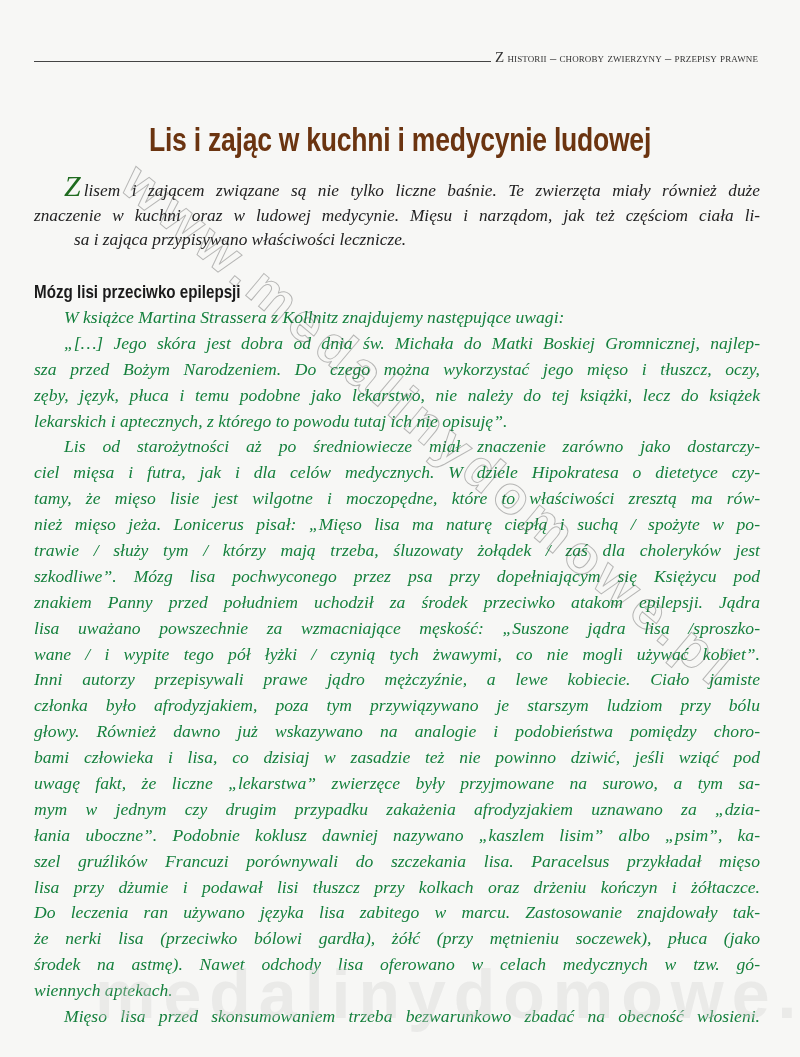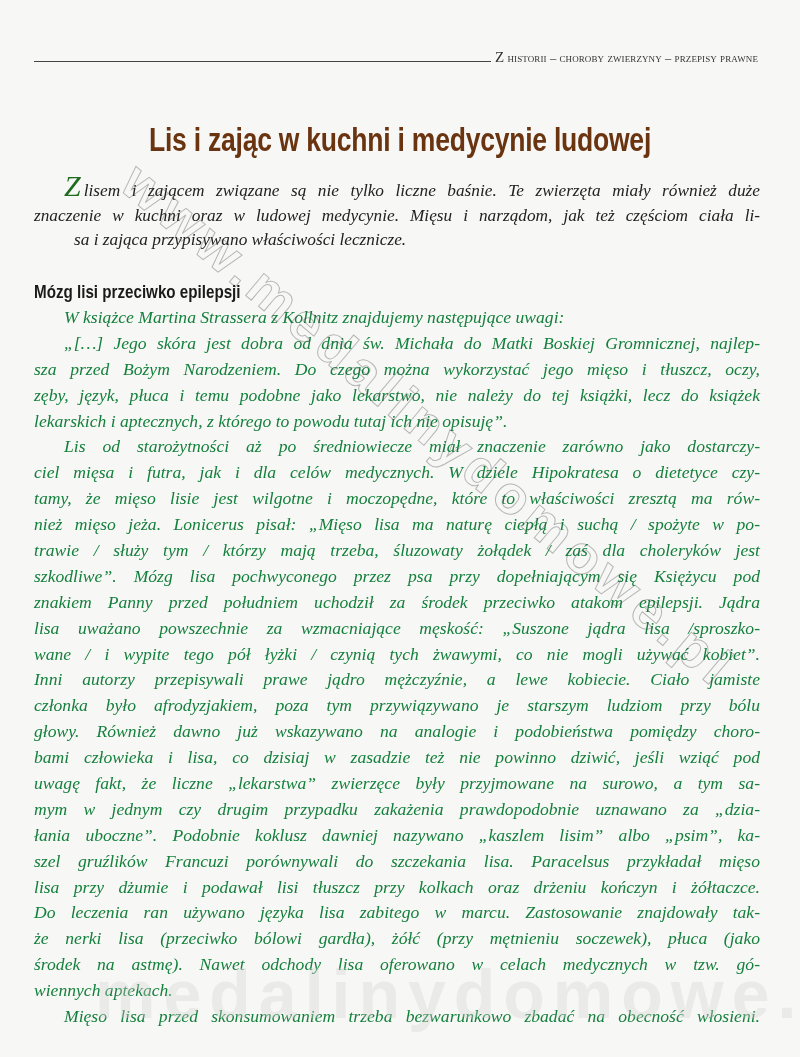--- a/index.html
+++ b/index.html
@@ -125,21 +125,21 @@
       <span class="line">trawie / służy tym / którzy mają trzeba, śluzowaty żołądek / zaś dla choleryków jest</span>
       <span class="line">szkodliwe”. Mózg lisa pochwyconego przez psa przy dopełniającym się Księżycu pod</span>
       <span class="line">znakiem Panny przed południem uchodził za środek przeciwko atakom epilepsji. Jądra</span>
       <span class="line">lisa uważano powszechnie za wzmacniające męskość: „Suszone jądra lisa /sproszko-</span>
       <span class="line">wane / i wypite tego pół łyżki / czynią tych żwawymi, co nie mogli używać kobiet”.</span>
       <span class="line">Inni autorzy przepisywali prawe jądro mężczyźnie, a lewe kobiecie. Ciało jamiste</span>
       <span class="line">członka było afrodyzjakiem, poza tym przywiązywano je starszym ludziom przy bólu</span>
       <span class="line">głowy. Również dawno już wskazywano na analogie i podobieństwa pomiędzy choro-</span>
       <span class="line">bami człowieka i lisa, co dzisiaj w zasadzie też nie powinno dziwić, jeśli wziąć pod</span>
       <span class="line">uwagę fakt, że liczne „lekarstwa” zwierzęce były przyjmowane na surowo, a tym sa-</span>
-      <span class="line">mym w jednym czy drugim przypadku zakażenia prawdopodobnie uznawano za „dzia-</span>
+      <span class="line">mym w jednym czy drugim przypadku zakażenia afrodyzjakiem uznawano za „dzia-</span>
       <span class="line">łania uboczne”. Podobnie koklusz dawniej nazywano „kaszlem lisim” albo „psim”, ka-</span>
       <span class="line">szel gruźlików Francuzi porównywali do szczekania lisa. Paracelsus przykładał mięso</span>
       <span class="line">lisa przy dżumie i podawał lisi tłuszcz przy kolkach oraz drżeniu kończyn i żółtaczce.</span>
       <span class="line">Do leczenia ran używano języka lisa zabitego w marcu. Zastosowanie znajdowały tak-</span>
       <span class="line">że nerki lisa (przeciwko bólowi gardła), żółć (przy mętnieniu soczewek), płuca (jako</span>
       <span class="line">środek na astmę). Nawet odchody lisa oferowano w celach medycznych w tzw. gó-</span>
       <span class="line last">wiennych aptekach.</span>
       <span class="line indent">Mięso lisa przed skonsumowaniem trzeba bezwarunkowo zbadać na obecność włosieni.</span>
     </div>
 

